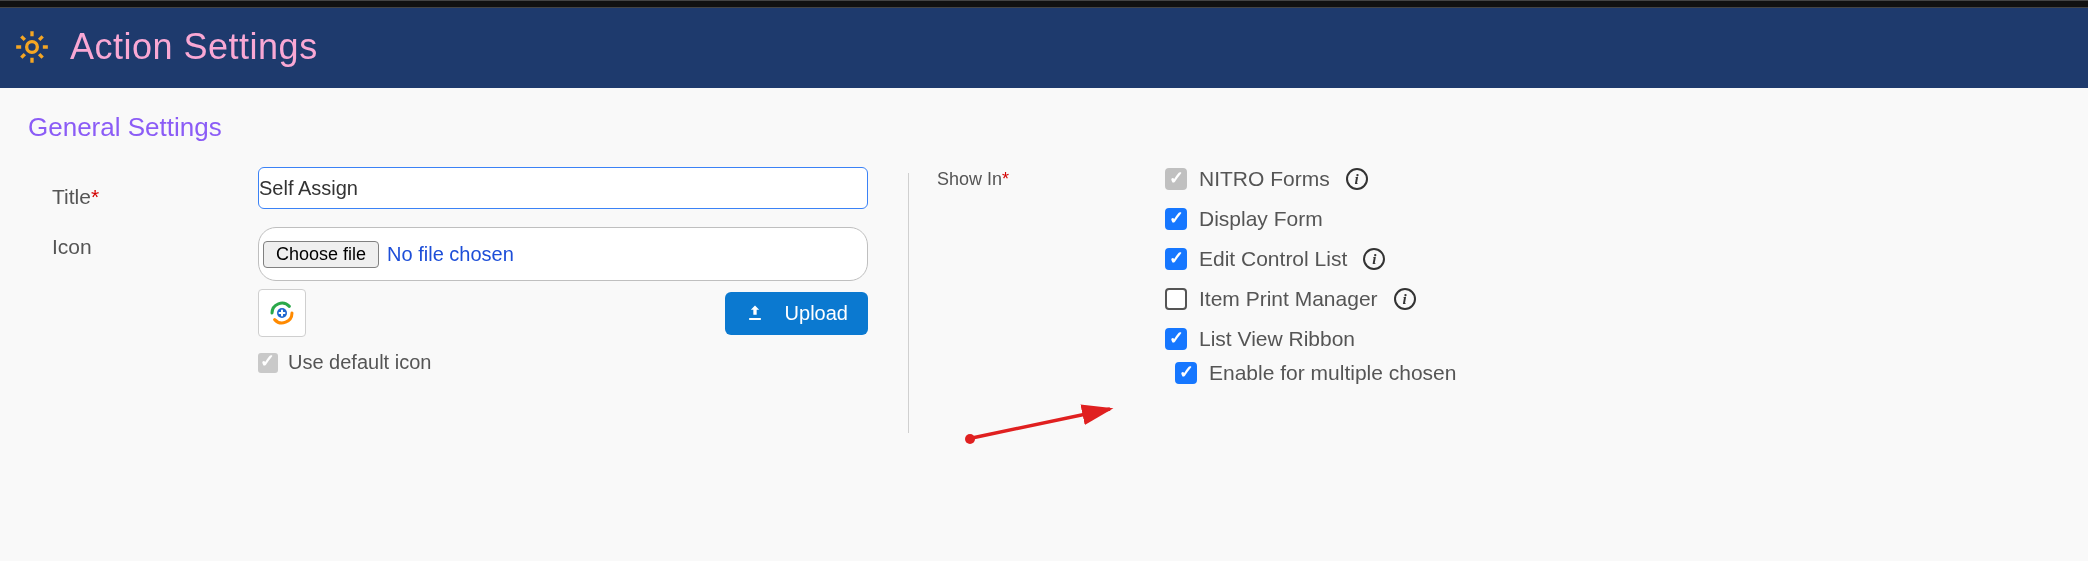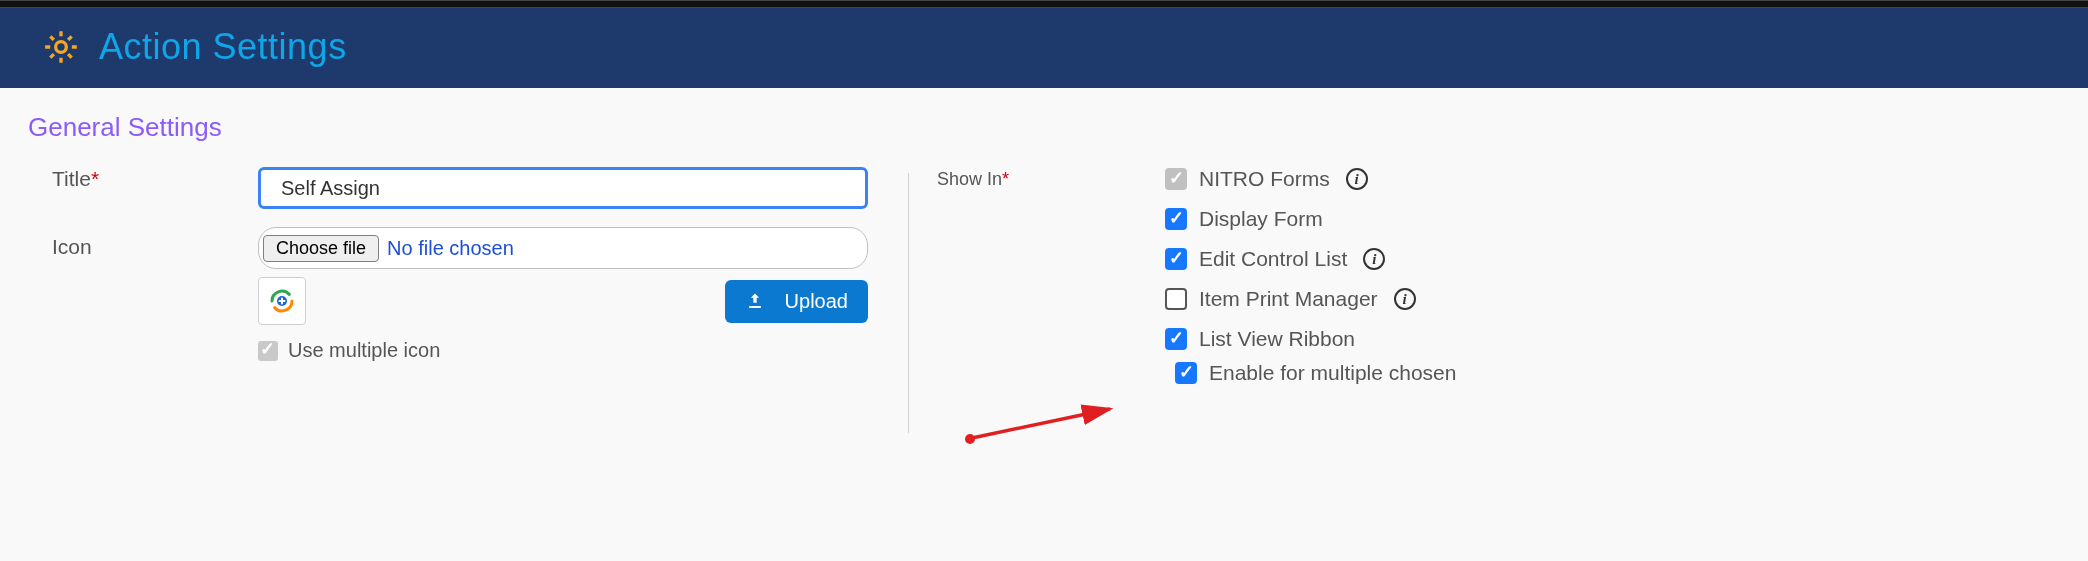--- a/index.html
+++ b/index.html
@@ -10,24 +10,24 @@
     font-size: 20px;
   }
   .top-strip {
     height: 8px;
     background: #111;
     border-top: 1px solid #444;
     border-bottom: 1px solid #444;
   }
   .header {
     background: #1e3a6d;
-    color: #0ea5e9;
-    display: flex;
-    align-items: center;
-    padding: 18px 24px 20px 41px;
+    color: #f9a8d4;
+    display: flex;
+    align-items: center;
+    padding: 18px 24px 20px 12px;
     text-align: right;
   }
   .gear-icon {
     margin-right: 18px;
     display: inline-flex;
     align-items: center;
   }
   .header h1 {
     font-weight: 400;
     font-size: 36px;
@@ -61,54 +61,54 @@
     margin-top:6px;
   }
   .right-col {
     flex: 0 0 640px;
     padding-left: 28px;
     display: flex;
     align-items: flex-start;
   }
   .field-row {
     display: flex;
-    align-items: flex-start;
+    align-items: flex-end;
     margin-bottom: 18px;
   }
   .field-label {
     flex: 0 0 230px;
     padding-left: 24px;
     color: #555;
     font-size: 21px;
   }
   .req {
     color: #d40000;
   }
   .field-input-wrap {
     flex: 1 1 auto;
   }
   input[type="text"].txt {
     width: 100%;
     height: 42px;
-    padding: 4px 20px;
+    padding: 4px 0;
     font-size: 20px;
-    border: 3px solid #3b82f6;
+    border: 1px solid #3b82f6;
     border-radius: 6px;
     background: #fff;
     color: #333;
   }
   .file-row {
     display: flex;
     align-items: center;
     width:100%;
     border: 1px solid #bfbfbf;
     border-radius: 18px;
     background: #fff;
     padding: 3px 4px;
-    height:42px;
+    height:54px;
   }
   .file-btn {
     font-size: 18px;
     padding: 2px 12px;
     border: 1px solid #808080;
     background: #efefef;
     border-radius: 4px;
     cursor: pointer;
     font-family: inherit;
   }
@@ -302,21 +302,21 @@
             <button class="upload-btn">
               <svg width="20" height="20" viewBox="0 0 24 24" fill="#fff">
                 <path d="M12 3l5 5h-3v6h-4V8H7l5-5z"></path>
                 <rect x="5" y="18" width="14" height="2.4"></rect>
               </svg>
               <span>Upload</span>
             </button>
           </div>
           <div class="default-icon-row">
             <input type="checkbox" class="chk-disabled" checked="" disabled="" style="">
-            <span style="color:#555;">Use multiple icon</span>
+            <span style="color:#555;">Use default icon</span>
           </div>
         </div>
       </div>
 
     </div>
 
     <div class="divider"></div>
 
     <div class="right-col">
       <div class="right-label">

